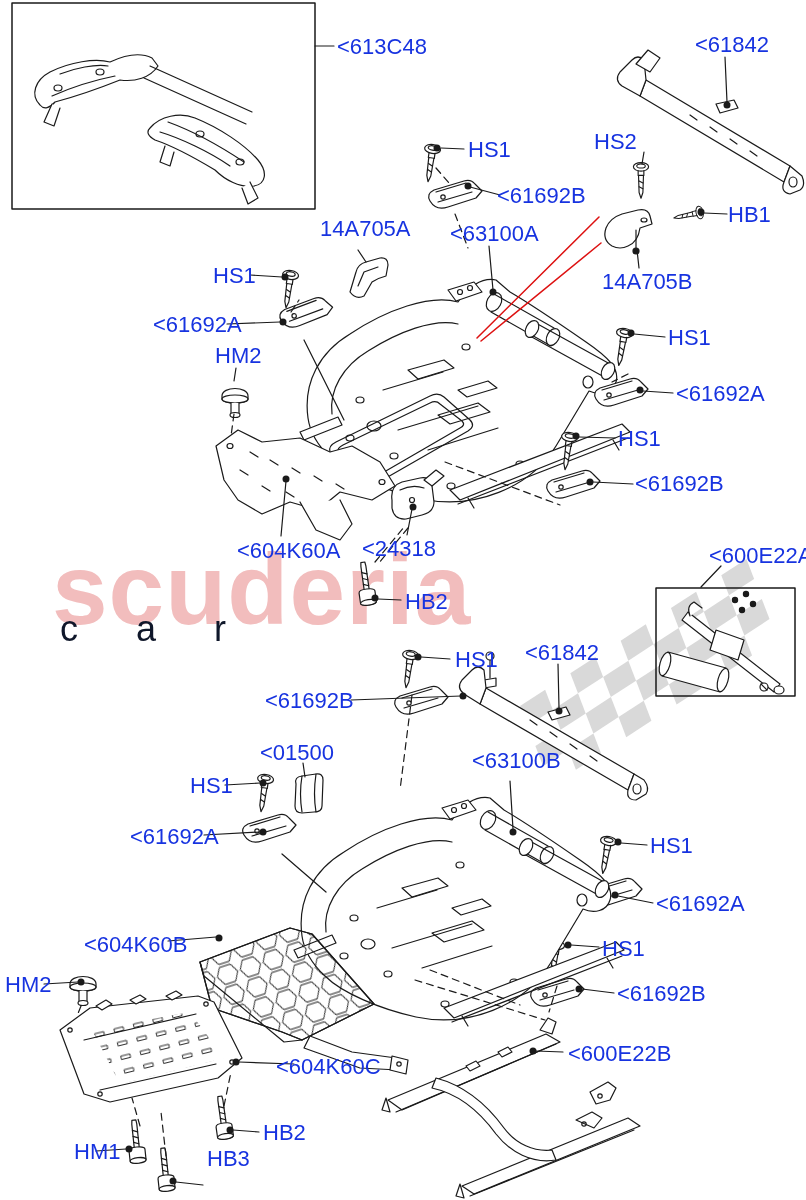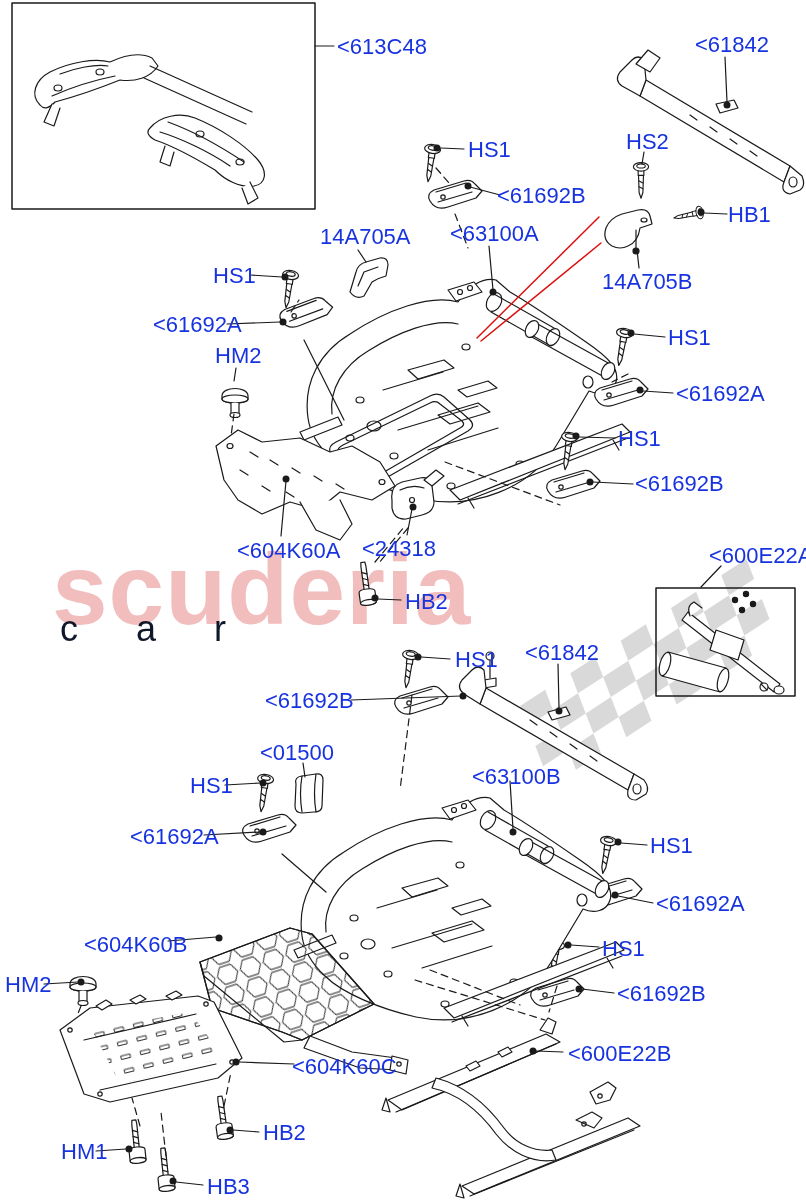--- a/index.html
+++ b/index.html
@@ -329,48 +329,48 @@
         <circle cx="568" cy="945" r="3.5"></circle>
         <circle cx="579" cy="989" r="3.5"></circle>
       <circle cx="533" cy="1051" r="3.5"></circle>
     </g>
   </svg>
 
   <div class="pl" style="left:337px;top:35px">&lt;613C48</div>
   <div class="pl" style="left:695px;top:33px">&lt;61842</div>
   <div class="pl" style="left:468px;top:138px">HS1</div>
   <div class="pl" style="left:497px;top:184px">&lt;61692B</div>
-  <div class="pl" style="left:626px;top:130px">HS2</div>
+  <div class="pl" style="left:594px;top:130px">HS2</div>
   <div class="pl" style="left:728px;top:203px">HB1</div>
   <div class="pl" style="left:602px;top:270px">14A705B</div>
-  <div class="pl" style="left:320px;top:225px">14A705A</div>
+  <div class="pl" style="left:320px;top:217px">14A705A</div>
   <div class="pl" style="left:450px;top:222px">&lt;63100A</div>
   <div class="pl" style="left:213px;top:264px">HS1</div>
   <div class="pl" style="left:153px;top:313px">&lt;61692A</div>
   <div class="pl" style="left:215px;top:344px">HM2</div>
   <div class="pl" style="left:668px;top:326px">HS1</div>
   <div class="pl" style="left:676px;top:382px">&lt;61692A</div>
   <div class="pl" style="left:618px;top:427px">HS1</div>
   <div class="pl" style="left:635px;top:472px">&lt;61692B</div>
   <div class="pl" style="left:237px;top:539px">&lt;604K60A</div>
   <div class="pl" style="left:362px;top:537px">&lt;24318</div>
   <div class="pl" style="left:405px;top:590px">HB2</div>
   <div class="pl" style="left:709px;top:544px">&lt;600E22A</div>
   <div class="pl" style="left:455px;top:648px">HS1</div>
   <div class="pl" style="left:525px;top:641px">&lt;61842</div>
   <div class="pl" style="left:265px;top:689px">&lt;61692B</div>
   <div class="pl" style="left:260px;top:741px">&lt;01500</div>
-  <div class="pl" style="left:472px;top:765px">&lt;63100B</div>
+  <div class="pl" style="left:472px;top:749px">&lt;63100B</div>
   <div class="pl" style="left:190px;top:774px">HS1</div>
   <div class="pl" style="left:130px;top:825px">&lt;61692A</div>
   <div class="pl" style="left:84px;top:933px">&lt;604K60B</div>
   <div class="pl" style="left:5px;top:973px">HM2</div>
-  <div class="pl" style="left:292px;top:1055px">&lt;604K60C</div>
-  <div class="pl" style="left:61px;top:1140px">HM1</div>
+  <div class="pl" style="left:276px;top:1055px">&lt;604K60C</div>
+  <div class="pl" style="left:74px;top:1140px">HM1</div>
   <div class="pl" style="left:263px;top:1121px">HB2</div>
-  <div class="pl" style="left:207px;top:1175px">HB3</div>
+  <div class="pl" style="left:207px;top:1147px">HB3</div>
   <div class="pl" style="left:650px;top:834px">HS1</div>
   <div class="pl" style="left:656px;top:892px">&lt;61692A</div>
   <div class="pl" style="left:602px;top:937px">HS1</div>
   <div class="pl" style="left:617px;top:982px">&lt;61692B</div>
   <div class="pl" style="left:568px;top:1042px">&lt;600E22B</div>
 
 </div>
 
 </body></html>

